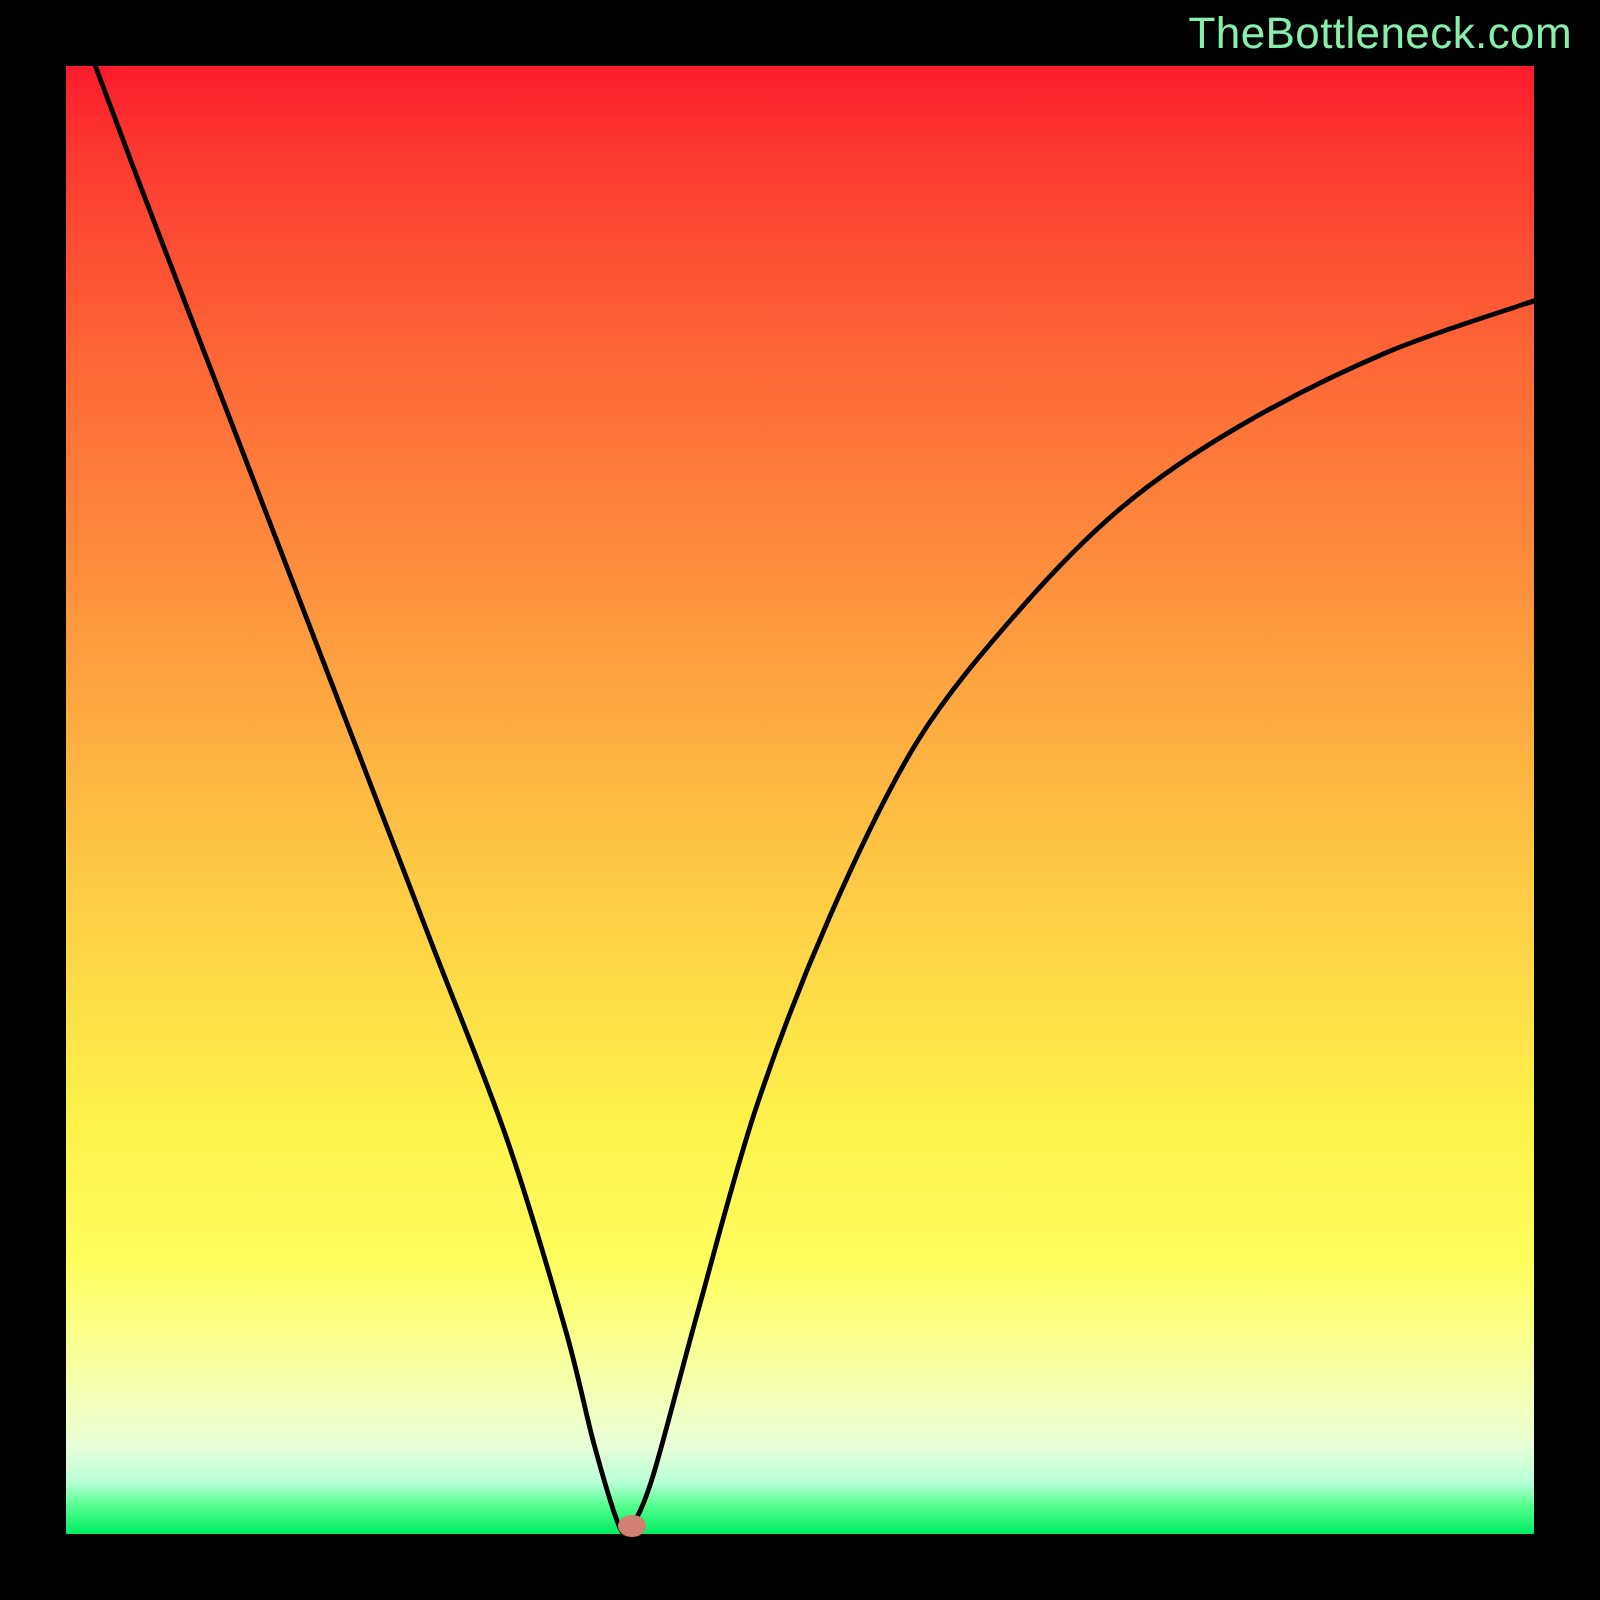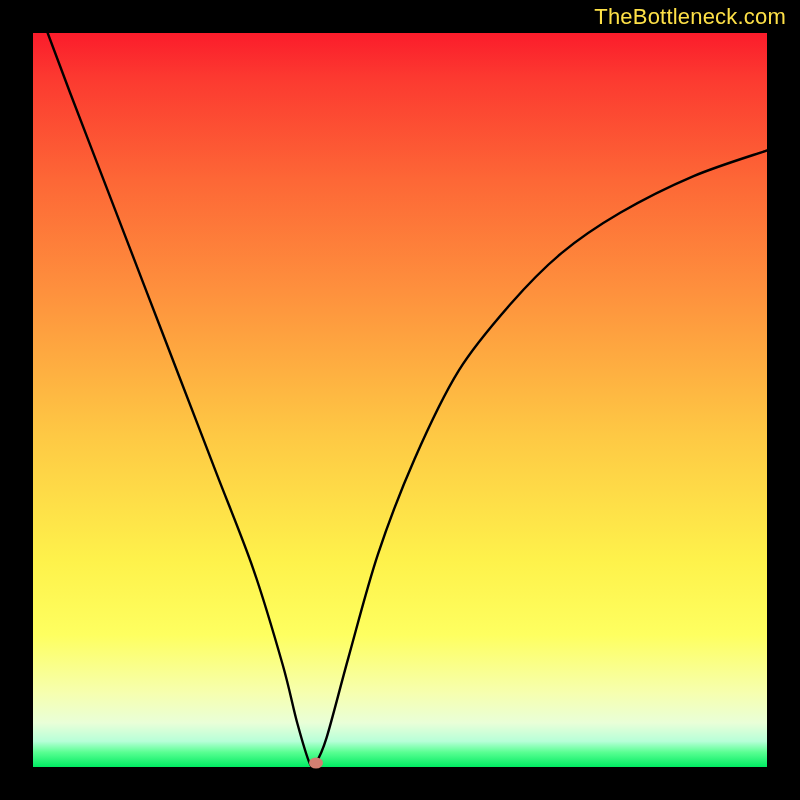--- a/index.html
+++ b/index.html
@@ -16,21 +16,21 @@
     width: 800px;
     height: 800px;
     background: #000;
   }
   .watermark {
     position: absolute;
     top: 4px;
     right: 14px;
     font-size: 22px;
     font-weight: 500;
-    color: #fde047;
+    color: #86efac;
     letter-spacing: 0.2px;
     z-index: 10;
   }
   .plot {
     position: absolute;
     left: 33px;
     top: 33px;
     width: 734px;
     height: 734px;
     

